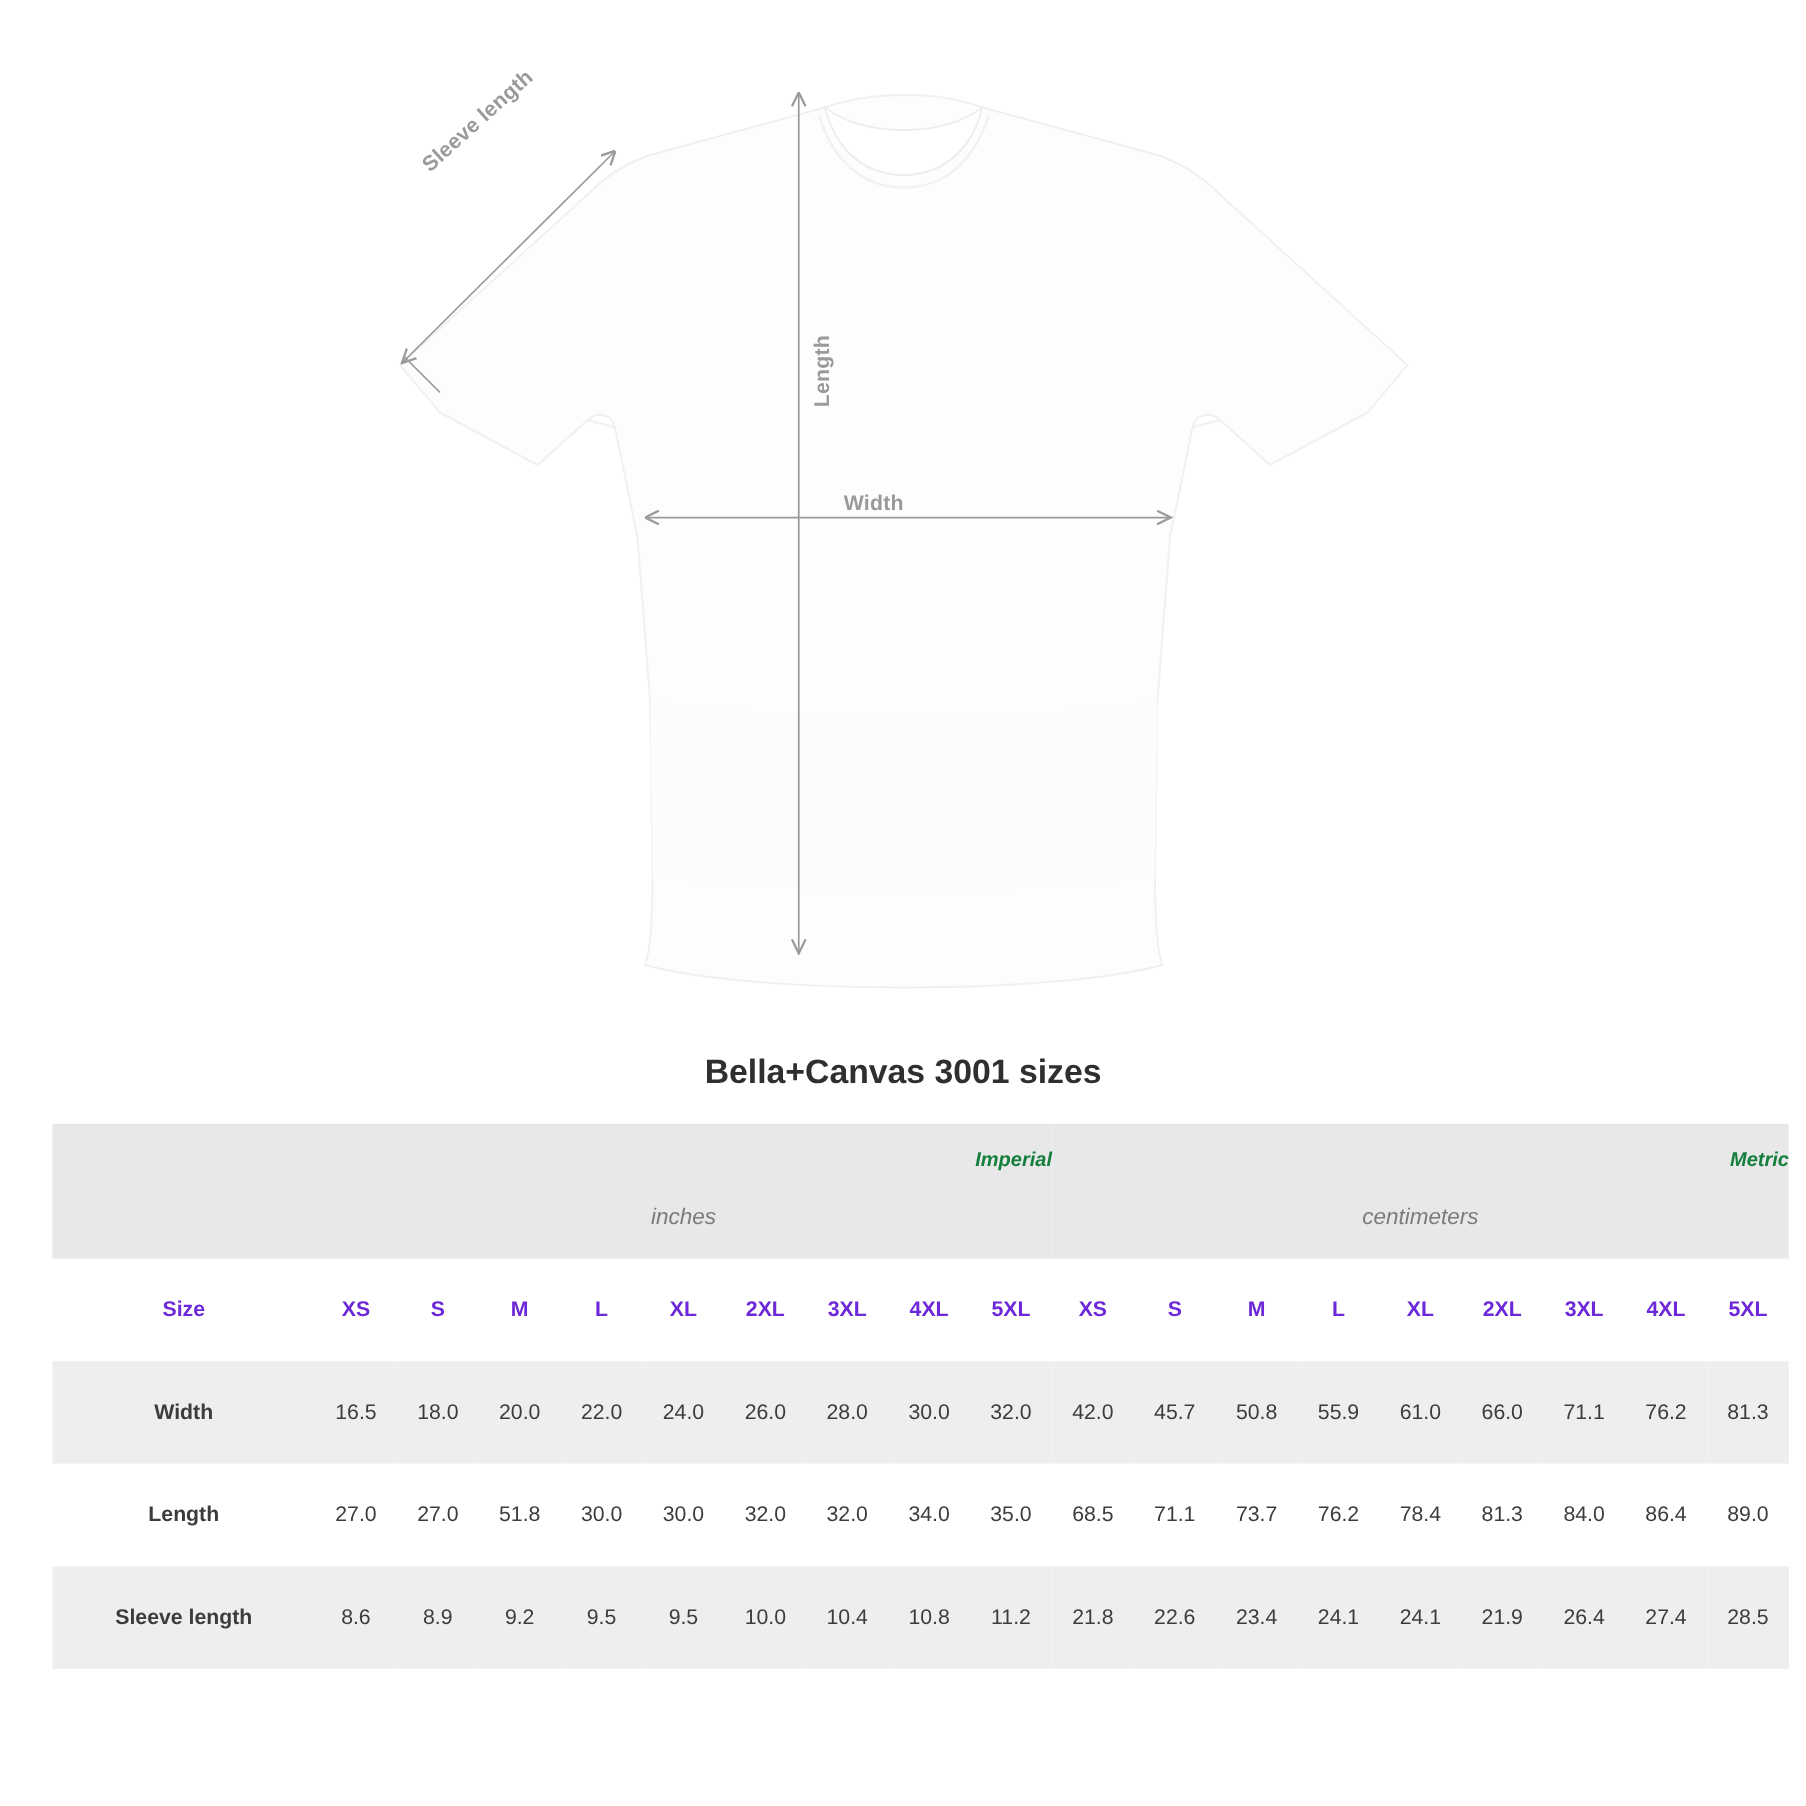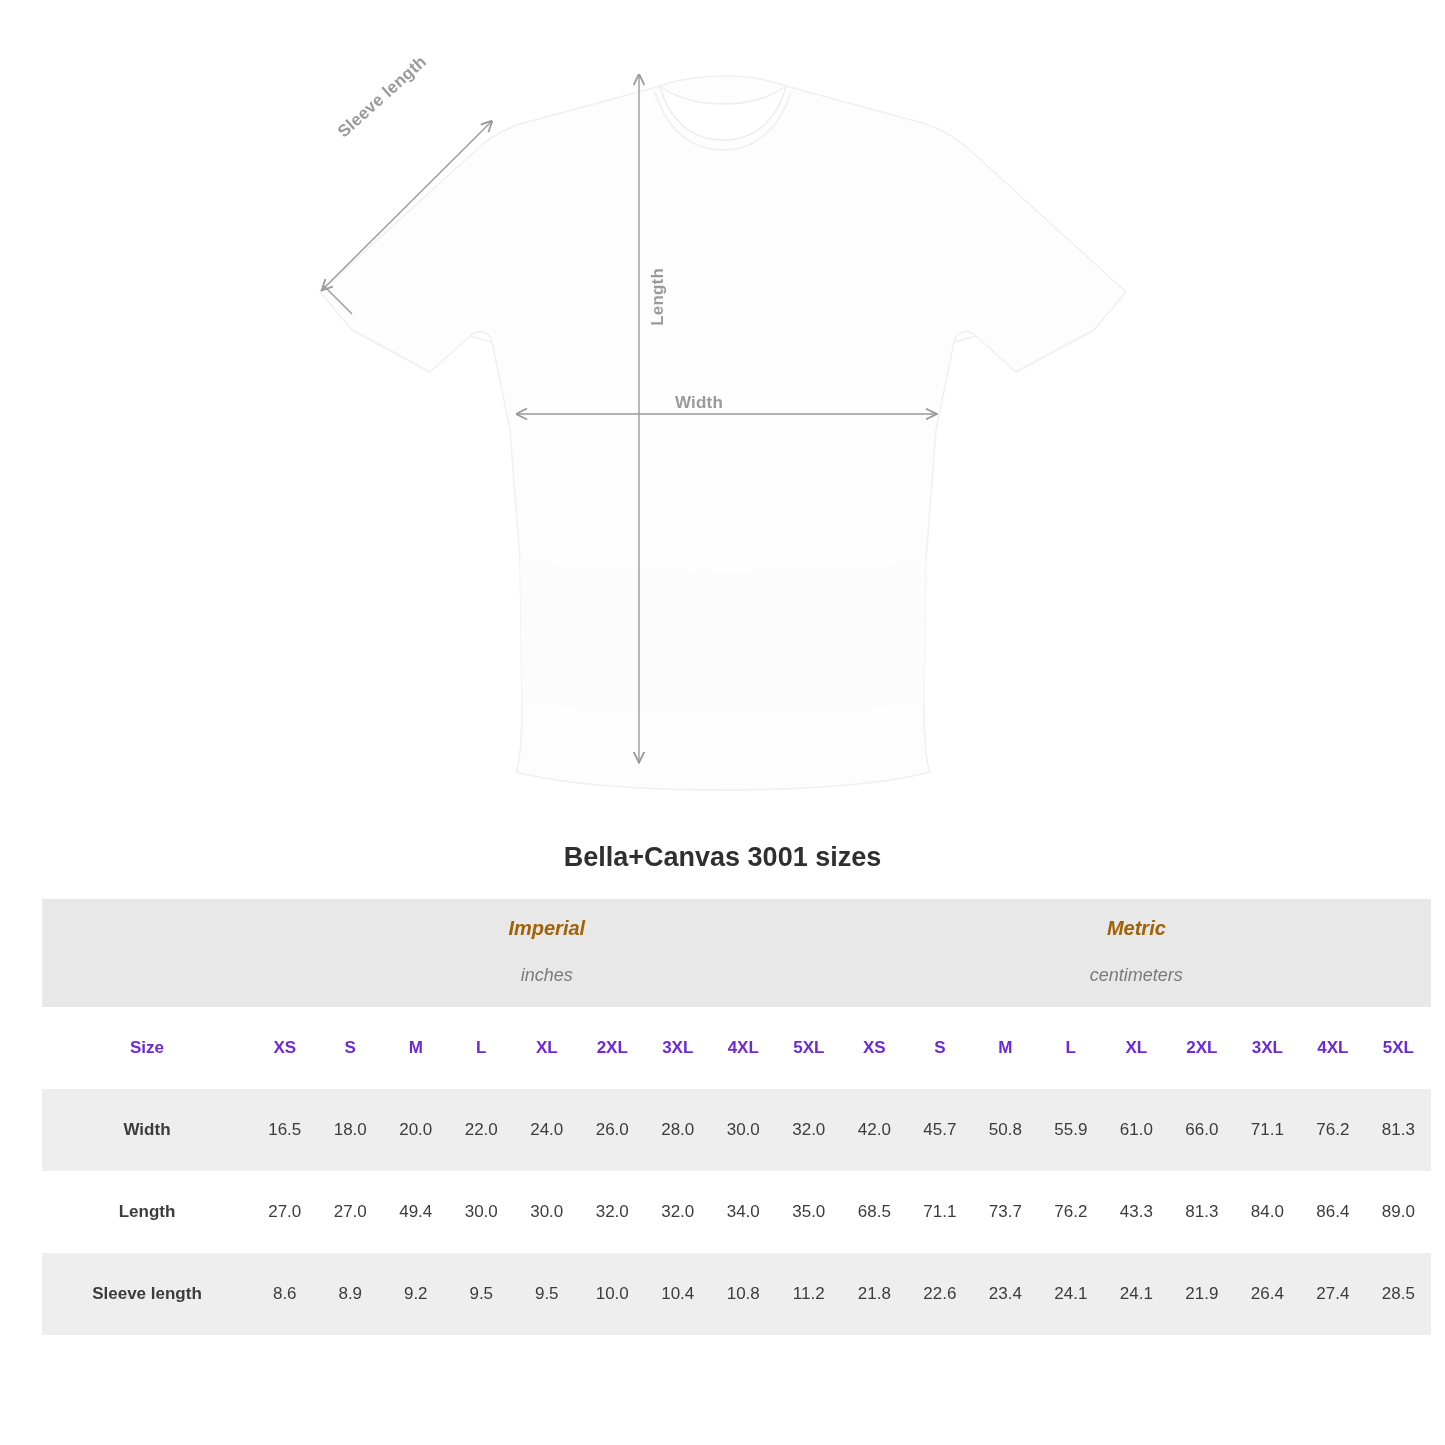--- a/index.html
+++ b/index.html
@@ -79,25 +79,26 @@
     table-layout: fixed;
   }
   table.sizes tr.unit-row td {
     background: #e8e8e8;
     height: 108px;
     vertical-align: middle;
     text-align: center;
     padding: 0;
   }
   .unit-name {
-    font-size: 20px;
+    font-size: 16px;
     font-style: italic;
     font-weight: bold;
-    color: #a16207;
+    color: #15803d;
     line-height: 1.25;
+    text-align: right;
   }
   .unit-sub {
     font-size: 18px;
     font-style: italic;
     color: #7b7b7b;
     line-height: 1.6;
     margin-top: 20px;
   }
   table.sizes th, table.sizes td {
     padding: 0;
@@ -274,32 +275,32 @@
         <td>66.0</td>
         <td>71.1</td>
         <td>76.2</td>
         <td>81.3</td>
       </tr>
 
       <tr class="data-row plain">
         <td class="rowlabel">Length</td>
         <td>27.0</td>
         <td>27.0</td>
-        <td>49.4</td>
+        <td>51.8</td>
         <td>30.0</td>
         <td>30.0</td>
         <td>32.0</td>
         <td>32.0</td>
         <td>34.0</td>
         <td>35.0</td>
         <td>68.5</td>
         <td>71.1</td>
         <td>73.7</td>
         <td>76.2</td>
-        <td>43.3</td>
+        <td>78.4</td>
         <td>81.3</td>
         <td>84.0</td>
         <td>86.4</td>
         <td>89.0</td>
       </tr>
 
       <tr class="data-row shaded">
         <td class="rowlabel">Sleeve length</td>
         <td>8.6</td>
         <td>8.9</td>

